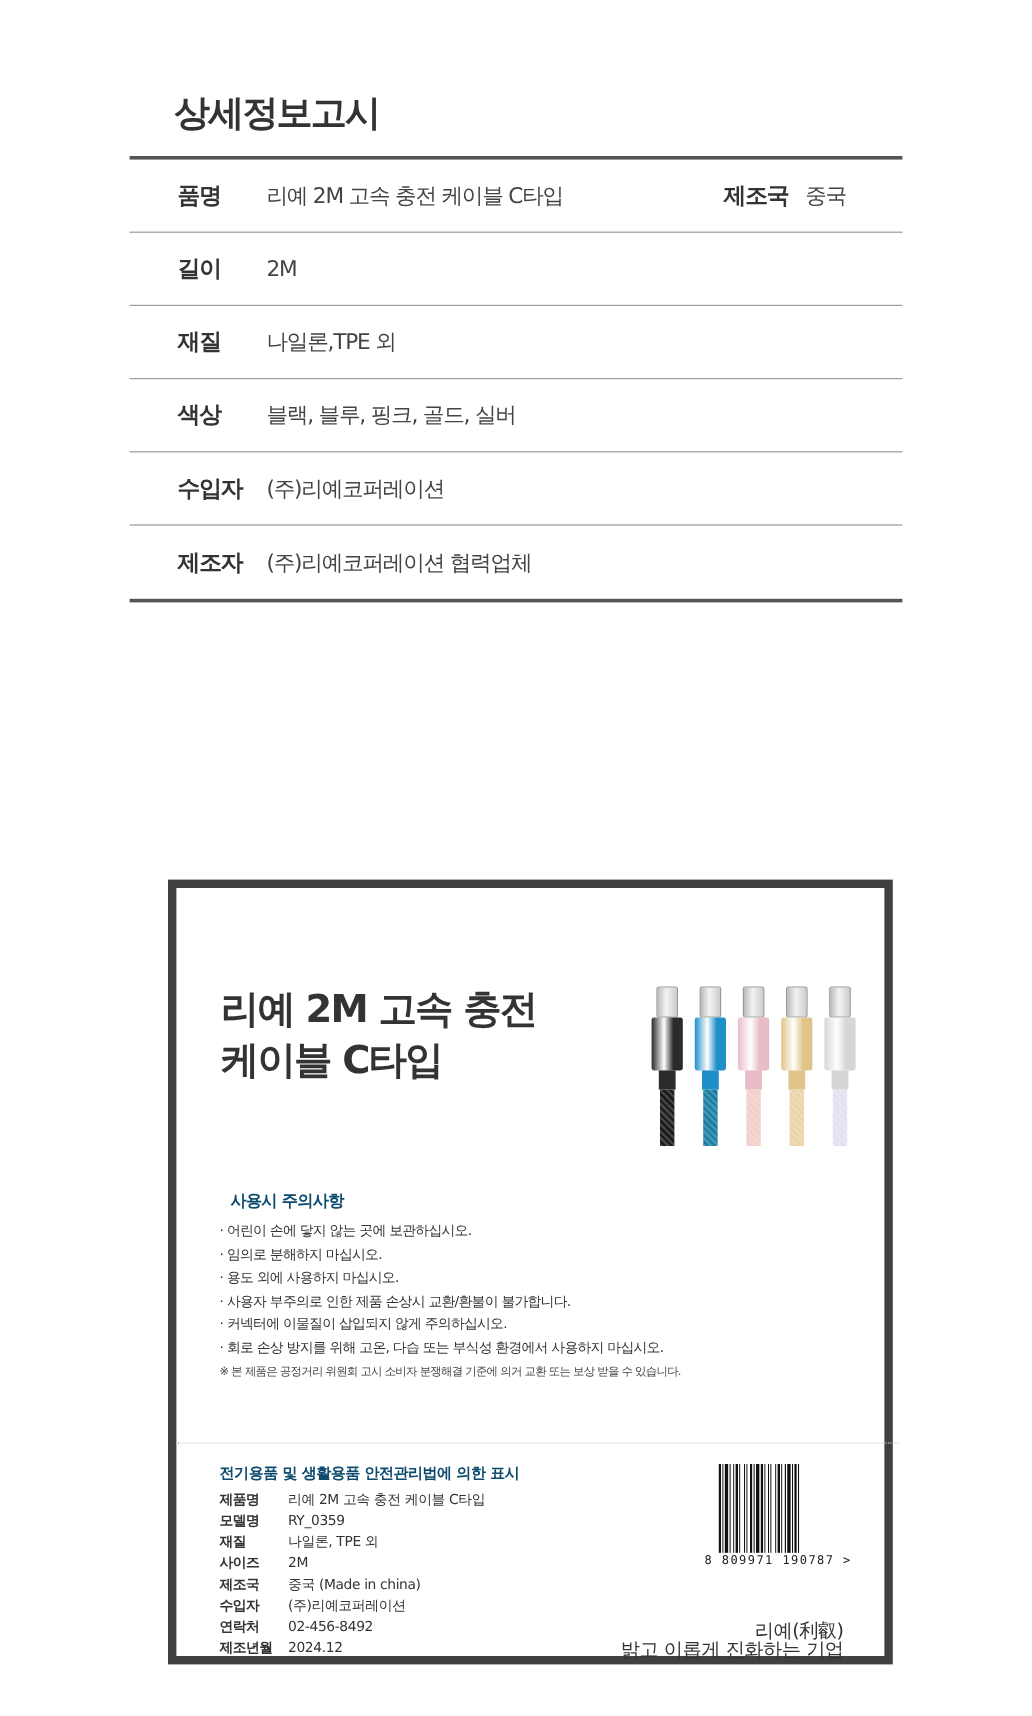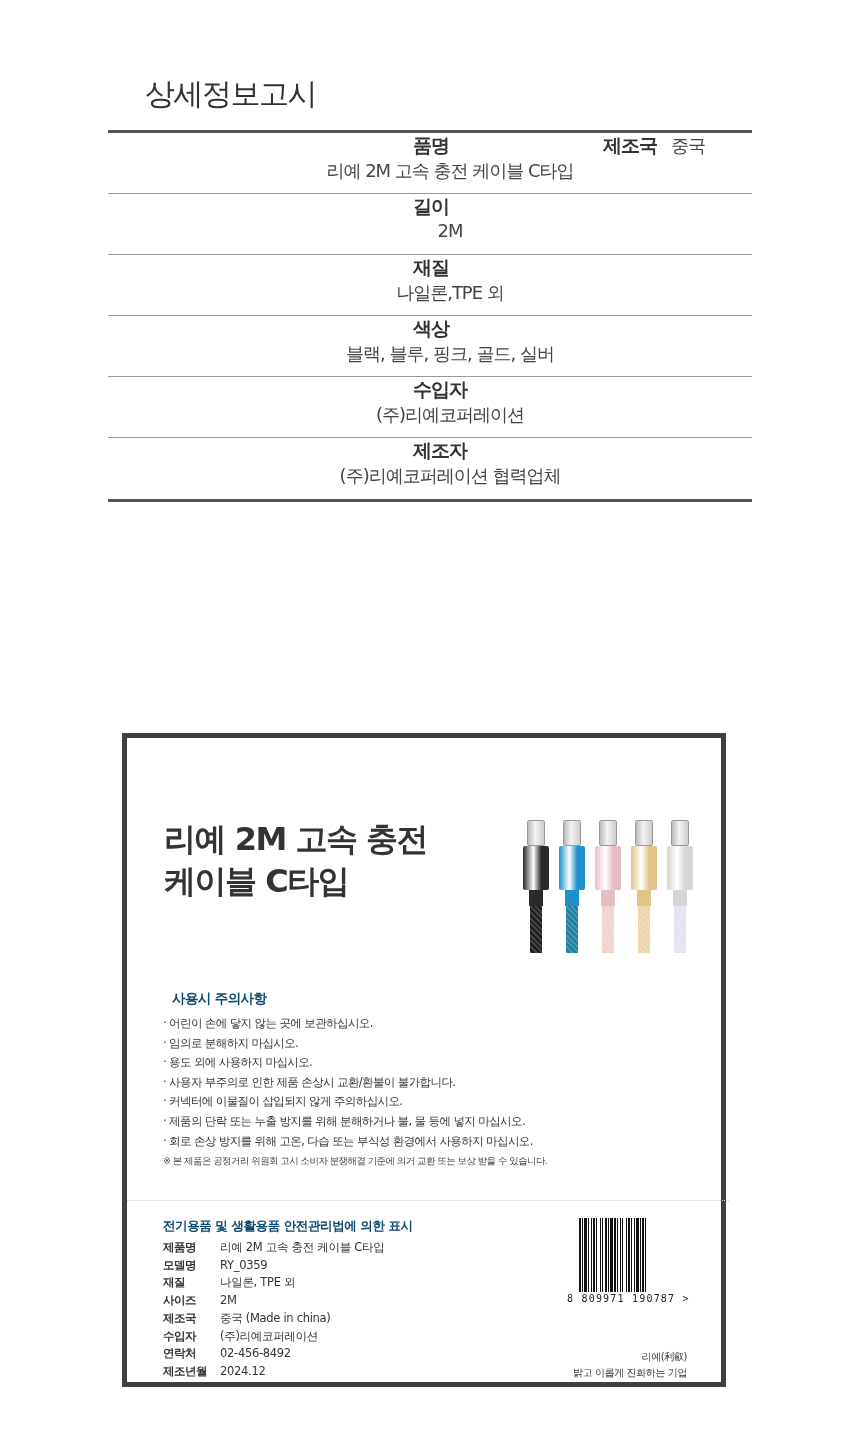--- a/index.html
+++ b/index.html
@@ -2,51 +2,51 @@
 <html><head>
 <meta charset="utf-8">
 <style>
   * { box-sizing: border-box; margin: 0; padding: 0; }
   html, body { width: 860px; height: 1430px; background: #ffffff; overflow: hidden; }
   body { font-family: "DejaVu Sans", "Liberation Sans", sans-serif; color: #333333; position: relative; }
 
   
   .notice-title {
     position: absolute; left: 145px; top: 74px;
-    font-size: 30px; font-weight: normal; color: #333; letter-spacing: -1.5px;
+    font-size: 30px; font-weight: bold; color: #333; letter-spacing: -1.5px;
   }
   .info-table {
     position: absolute; left: 108px; top: 130px; width: 644px;
     border-top: 3px solid #555;
     border-bottom: 3px solid #555;
   }
   .info-row {
     height: 61px; display: flex; align-items: center;
     border-bottom: 1px solid #999;
-    padding-left: 40px; position: relative; flex-direction: column;
+    padding-left: 40px; position: relative;
   }
   .info-row:last-child { border-bottom: none; }
   .info-label {
     width: 74px; font-size: 19px; font-weight: bold; color: #333; letter-spacing: -1px;
   }
   .info-value {
     font-size: 18px; color: #444; letter-spacing: -1px;
   }
   .info-extra { position: absolute; left: 495px; display: flex; align-items: center; }
   .info-extra .info-label { width: 68px; }
 
   .notice-note {
     position: absolute; left: 388px; top: 574px; width: 370px;
     font-size: 15.5px; color: #555; line-height: 29px; letter-spacing: -0.8px;
   }
 
   
   .pkg-box {
-    position: absolute; left: 122px; top: 733px; width: 604px; height: 654px;
-    border: 5px solid #404040;
+    position: absolute; left: 140px; top: 733px; width: 604px; height: 654px;
+    border: 7px solid #404040;
   }
   .pkg-title {
     position: absolute; left: 37px; top: 80px;
     font-size: 32px; font-weight: bold; color: #333; line-height: 42px; letter-spacing: -1.5px;
   }
   .cables {
     position: absolute; left: 396px; top: 80px; width: 170px; height: 135px;
     display: flex; gap: 10px;
   }
   .cable { width: 26px; height: 135px; position: relative; }
@@ -97,21 +97,21 @@
     position: absolute; left: 440px; top: 480px; width: 136px; height: 90px;
   }
   .barcode-bars { display: flex; height: 74px; align-items: stretch; margin-left: 12px; }
   .barcode-bars span { display: block; height: 100%; }
   .barcode-num {
     font-family: "DejaVu Sans Mono", "Liberation Mono", monospace;
     font-size: 10px; color: #222; letter-spacing: 1.2px; margin-top: 1px;
   }
   .company {
     position: absolute; right: 34px; top: 611px; text-align: right;
-    font-size: 10px; color: #333; line-height: 16px; letter-spacing: -0.4px;
+    font-size: 16px; color: #333; line-height: 16px; letter-spacing: -0.4px;
   }
 </style>
 </head>
 <body>
 
 <div class="notice-title">상세정보고시</div>
 
 <div class="info-table">
   <div class="info-row">
     <span class="info-label">품명</span>
@@ -185,21 +185,20 @@
       </div>
     </div>
 
   <div class="caution">
     <div class="caution-title">사용시 주의사항</div>
     <div class="caution-item">· 어린이 손에 닿지 않는 곳에 보관하십시오.</div>
     <div class="caution-item">· 임의로 분해하지 마십시오.</div>
     <div class="caution-item">· 용도 외에 사용하지 마십시오.</div>
     <div class="caution-item">· 사용자 부주의로 인한 제품 손상시 교환/환불이 불가합니다.</div>
     <div class="caution-item">· 커넥터에 이물질이 삽입되지 않게 주의하십시오.</div>
-    <div class="caution-item">· 제품의 단락 또는 누출 방지를 위해 분해하거나 불, 물 등에 넣지 마십시오.</div>
     <div class="caution-item">· 회로 손상 방지를 위해 고온, 다습 또는 부식성 환경에서 사용하지 마십시오.</div>
     <div class="caution-note">※ 본 제품은 공정거리 위원회 고시 소비자 분쟁해결 기준에 의거 교환 또는 보상 받을 수 있습니다.</div>
   </div>
 
   <div class="pkg-sep"></div>
 
   <div class="safety">
     <div class="safety-title">전기용품 및 생활용품 안전관리법에 의한 표시</div>
     <div class="safety-row">
         <span class="k">제품명</span>

